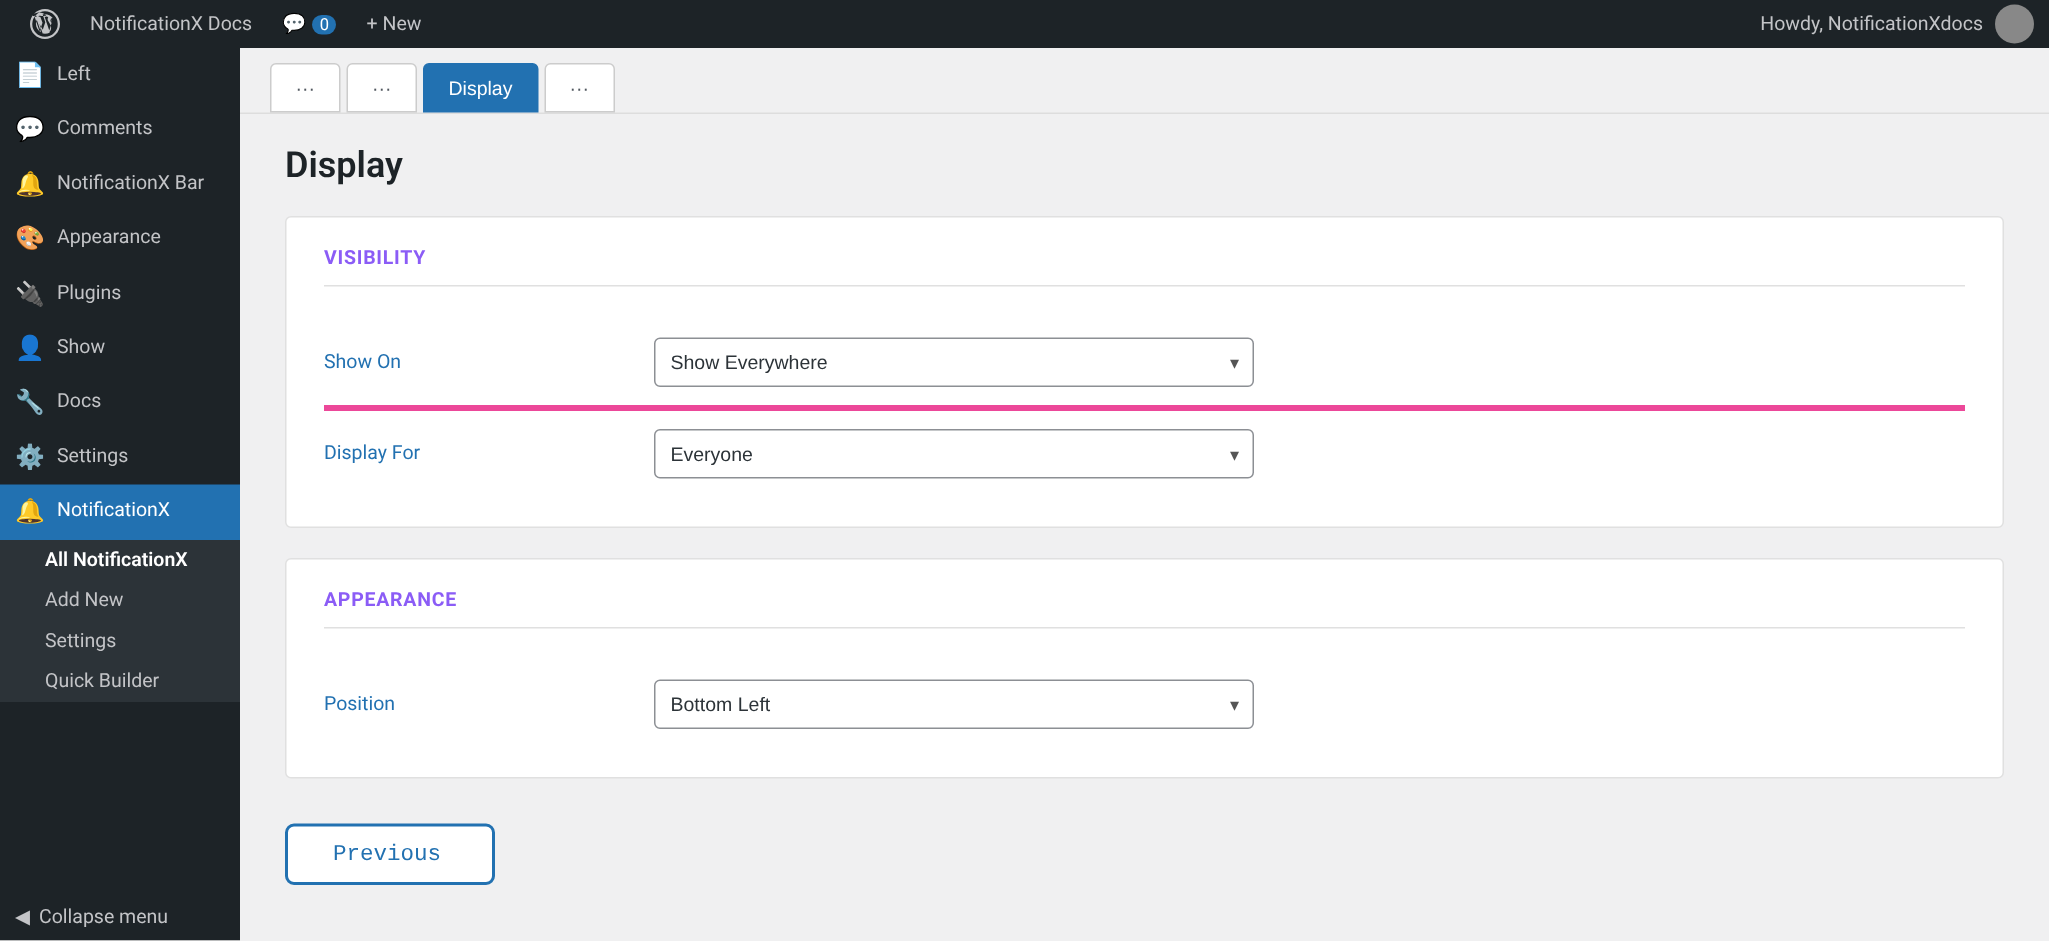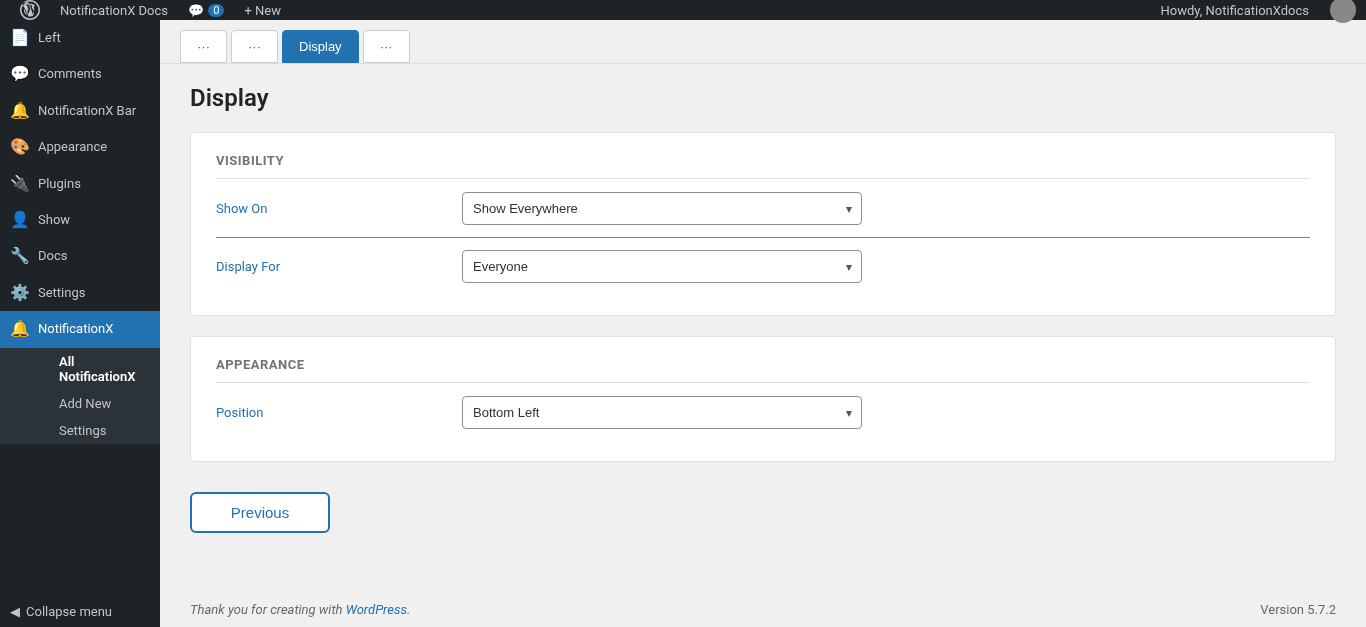--- a/index.html
+++ b/index.html
@@ -2,30 +2,30 @@
 <html><head>
   <meta charset="utf-8">
   <style>
     * { box-sizing: border-box; margin: 0; padding: 0; }
     body { font-family: -apple-system, BlinkMacSystemFont, "Segoe UI", Roboto, sans-serif; font-size: 13px; background: #f0f0f1; display: flex; flex-direction: column; height: 627px; overflow: hidden; }
 
     
     .admin-bar {
       background: #1d2327;
       color: #c3c4c7;
-      height: 20px;
+      height: 32px;
       display: flex;
       align-items: center;
       padding: 0 10px;
       gap: 0;
       flex-shrink: 0;
       z-index: 100;
     }
     .admin-bar-left { display: flex; align-items: center; gap: 0; flex: 1; }
-    .admin-bar-right { display: flex; align-items: center; gap: 21px; color: #c3c4c7; font-size: 13px; }
+    .admin-bar-right { display: flex; align-items: center; gap: 8px; color: #c3c4c7; font-size: 13px; }
     .admin-bar-item { display: flex; align-items: center; gap: 4px; padding: 0 10px; height: 32px; color: #c3c4c7; font-size: 13px; cursor: pointer; }
     .wp-logo { width: 20px; height: 20px; fill: #c3c4c7; }
     .comment-count { background: #2271b1; color: #fff; border-radius: 10px; padding: 0 5px; font-size: 11px; }
     .avatar-circle { width: 26px; height: 26px; background: #888; border-radius: 50%; display: inline-block; }
 
     
     .main-layout { display: flex; flex: 1; overflow: hidden; }
 
     
     .sidebar {
@@ -50,21 +50,20 @@
     .sidebar-item.active { background: #2271b1; color: #fff; }
     .sidebar-item .icon { font-size: 16px; width: 20px; text-align: center; }
 
     
     .sidebar-submenu { background: #2c3338; }
     .sidebar-submenu .sidebar-sub-item {
       padding: 6px 10px 6px 30px;
       cursor: pointer;
       color: #c3c4c7;
       font-size: 13px;
-      margin-left: 29px;
     }
     .sidebar-submenu .sidebar-sub-item.active { color: #fff; font-weight: 600; }
 
     
     .collapse-menu {
       margin-top: auto;
       padding: 8px 10px;
       display: flex;
       align-items: center;
       gap: 6px;
@@ -116,46 +115,45 @@
       font-weight: 600;
       color: #1d2327;
       margin-bottom: 20px;
     }
 
     
     .section { background: #fff; border: 1px solid #e0e0e0; border-radius: 4px; margin-bottom: 20px; padding: 20px 25px; }
     .section-title {
       font-size: 13px;
       font-weight: 700;
-      color: #737373;
+      color: #8b5cf6;
       text-transform: uppercase;
       letter-spacing: 0.5px;
-      margin-bottom: 1px;
+      margin-bottom: 22px;
       padding-bottom: 10px;
       border-bottom: 1px solid #e0e0e0;
     }
 
     .form-row {
       display: flex;
       align-items: center;
       padding: 12px 0;
-      border-bottom: 1px solid #ec4899;
+      border-bottom: 4px solid #ec4899;
       gap: 20px;
     }
     .form-row:last-child { border-bottom: none; }
     .form-label {
       width: 200px;
       color: #2271b1;
       font-size: 13px;
       flex-shrink: 0;
     }
     .form-control {
       flex: 1;
       max-width: 400px;
-      margin-left: 26px;
     }
     .select-wrapper {
       position: relative;
       display: inline-block;
       width: 100%;
     }
     .select-wrapper select {
       width: 100%;
       padding: 8px 30px 8px 10px;
       border: 1px solid #8c8f94;
@@ -185,21 +183,22 @@
     .nav-btn {
       padding: 10px 30px;
       border: 2px solid #2271b1;
       background: #fff;
       color: #2271b1;
       font-size: 15px;
       font-weight: 500;
       border-radius: 6px;
       cursor: pointer;
       min-width: 140px;
-      text-align: center;
+      text-align: left;
+      font-family: Liberation Mono, monospace;
     }
 
     
     .footer {
       padding: 10px 30px;
       display: flex;
       justify-content: space-between;
       align-items: center;
       color: #646970;
       font-size: 13px;
@@ -276,20 +275,21 @@
       <span>Settings</span>
     </div>
     <div class="sidebar-item active">
       <span class="icon">🔔</span>
       <span>NotificationX</span>
     </div>
     <div class="sidebar-submenu">
       <div class="sidebar-sub-item active">All NotificationX</div>
       <div class="sidebar-sub-item">Add New</div>
       <div class="sidebar-sub-item">Settings</div>
+      <div class="sidebar-sub-item">Quick Builder</div>
     </div>
     <div class="collapse-menu">
       <span>◀</span>
       <span>Collapse menu</span>
     </div>
   </div>
 
   <div class="content-area">
 
     <div class="tabs-bar">

